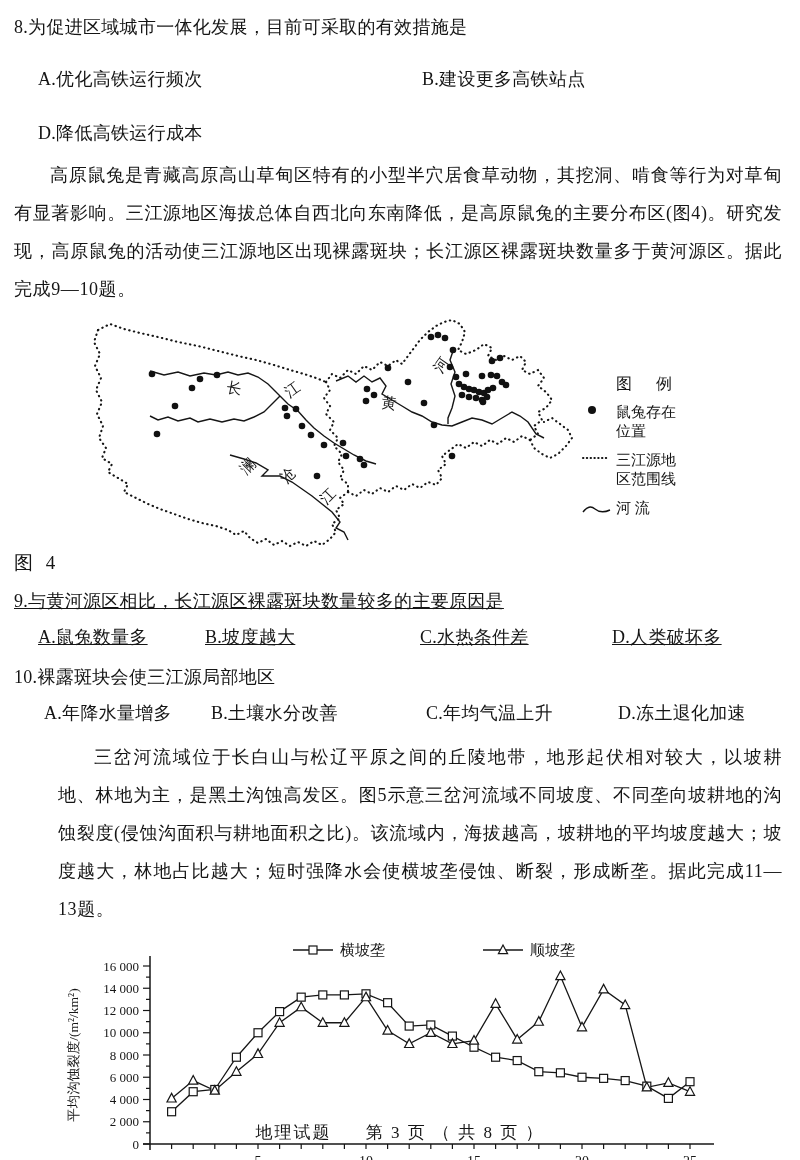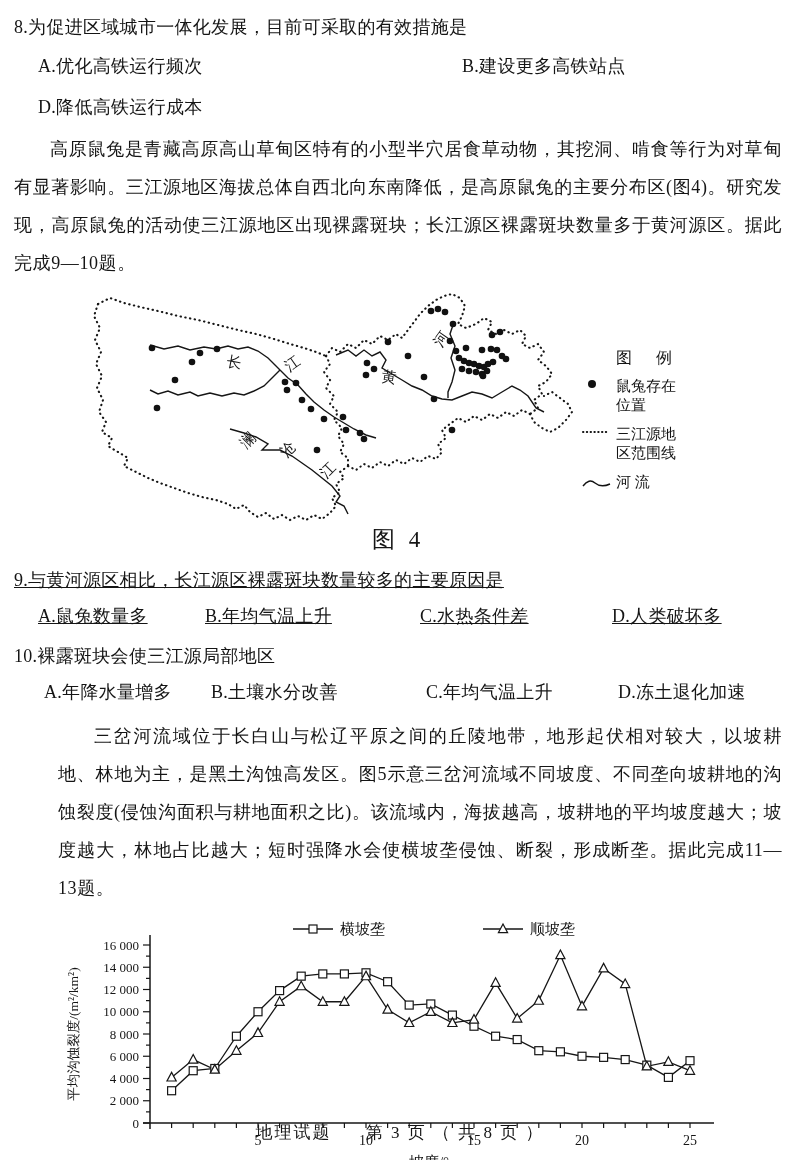--- a/index.html
+++ b/index.html
@@ -11,33 +11,33 @@
     font-family:"Liberation Serif","DejaVu Serif",serif;
     color:#151515;
     overflow:hidden;
   }
   .inner{padding:12px 18px 0 14px;}
   
   .q-stem{font-size:18px;line-height:30px;letter-spacing:.3px;}
   .opt-row{display:grid;margin-left:24px;font-size:18px;line-height:34px;letter-spacing:.3px;}
   .q8 .opt-row{grid-template-columns:384px 1fr;}
   .q4col .opt-row{grid-template-columns:167px 215px 192px 1fr;margin-top:4px;}
-  .q8 .opt-row{margin-top:7px;gap:40px;}
+  .q8 .opt-row{margin-top:20px;}
   
   .passage{font-size:18px;line-height:38px;text-align:justify;text-indent:2em;letter-spacing:.6px;margin-top:6px;}
   
   .fig4-wrap{display:flex;justify-content:center;align-items:flex-start;margin-top:4px;}
   .map-svg{display:block;}
   .map-legend{width:128px;margin-left:4px;margin-top:62px;font-size:15px;line-height:19px;}
   .map-legend .lg-title{text-align:left;margin-left:34px;letter-spacing:10px;font-size:16px;margin-bottom:10px;}
   .lg-item{display:flex;align-items:flex-start;margin-bottom:10px;}
   .lg-sym{width:34px;flex:0 0 34px;display:flex;justify-content:flex-start;align-items:center;padding-top:3px;}
   .lg-dot{width:8px;height:8px;border-radius:50%;background:#111;margin-left:6px;}
   .lg-label{width:70px;}
-  .fig-caption{text-align:center;font-size:23px;letter-spacing:4px;margin-top:2px;}
+  .fig-caption{font-size:19px;letter-spacing:4px;margin-top:2px;}
   
   .chart-wrap{display:flex;justify-content:center;margin-top:10px;}
   .footer{position:absolute;left:0;right:0;bottom:16px;text-align:center;font-size:17px;letter-spacing:2px;}
   .footer span{margin:0 14px;}
   svg text{font-family:"Liberation Serif","DejaVu Serif",serif;}
 </style>
 </head>
 <body>
 
 <div class="page">
@@ -176,21 +176,21 @@
           <span class="lg-label">河 流</span>
         </div>
       </div>
     </div>
     <div class="fig-caption">图 4</div>
 
     <div class="q4col" style="margin-top:10px;text-decoration:underline;">
       <div class="q-stem">9.与黄河源区相比，长江源区裸露斑块数量较多的主要原因是</div>
       <div class="opt-row">
         <span>A.鼠兔数量多</span>
-        <span>B.年均气温上升</span>
+        <span>B.坡度越大</span>
         <span>C.水热条件差</span>
         <span>D.人类破坏多</span>
       </div>
     </div>
 
     <div class="q4col" style="margin-top:8px;">
       <div class="q-stem">10.裸露斑块会使三江源局部地区</div>
       <div class="opt-row" style="margin-left:30px;">
         <span>A.年降水量增多</span>
         <span>B.土壤水分改善</span>

